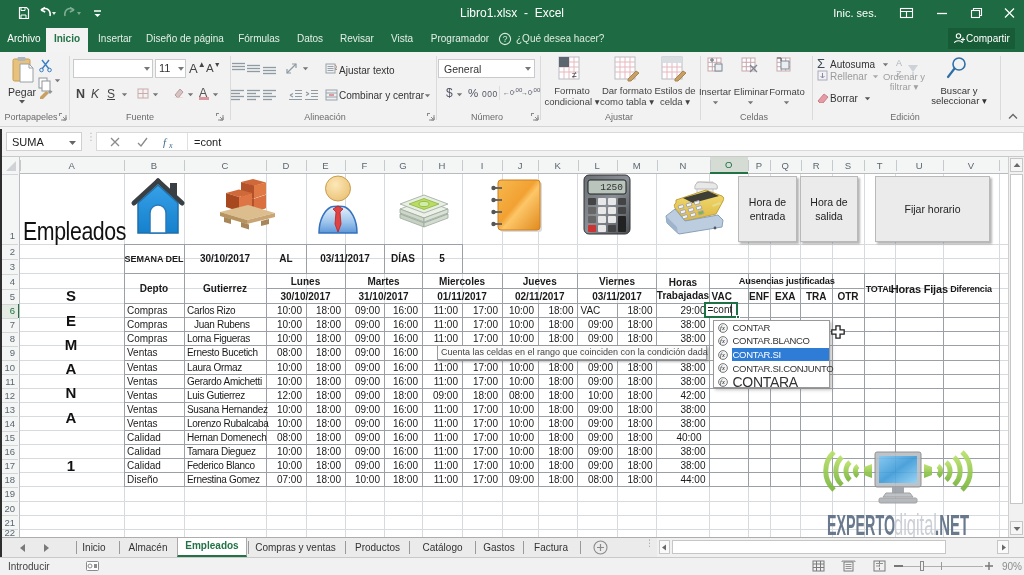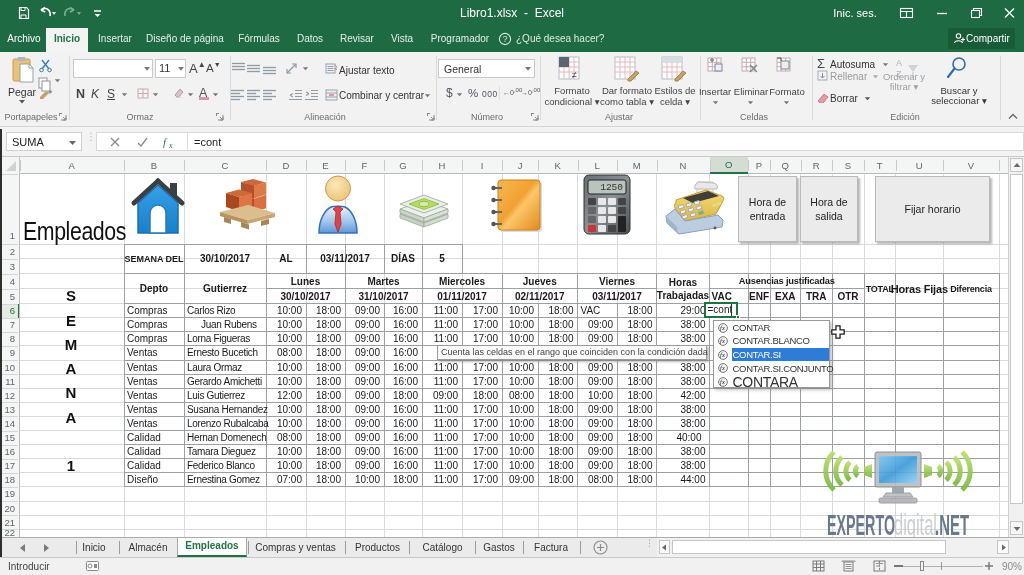--- a/index.html
+++ b/index.html
@@ -71,21 +71,21 @@
 <div class="abs" style="left:966px;top:33px;color:#fff;font-size:10px;">Compartir</div>
 <div class="abs" style="left:0;top:52px;width:1024px;height:75px;background:#f1f2f1;border-bottom:1px solid #d5d5d5;"></div>
 <div class="abs" style="left:69px;top:56px;width:1px;height:64px;background:#dadada;"></div>
 <div class="abs" style="left:230px;top:56px;width:1px;height:64px;background:#dadada;"></div>
 <div class="abs" style="left:436px;top:56px;width:1px;height:64px;background:#dadada;"></div>
 <div class="abs" style="left:540px;top:56px;width:1px;height:64px;background:#dadada;"></div>
 <div class="abs" style="left:700px;top:56px;width:1px;height:64px;background:#dadada;"></div>
 <div class="abs" style="left:812px;top:56px;width:1px;height:64px;background:#dadada;"></div>
 <div class="abs" style="left:1000px;top:56px;width:1px;height:64px;background:#dadada;"></div>
 <div class="abs ct" style="left:-29px;top:111.5px;width:120px;height:11px;color:#6b6b6b;font-size:9px;">Portapapeles</div>
-<div class="abs ct" style="left:80px;top:111.5px;width:120px;height:11px;color:#6b6b6b;font-size:9px;">Ormaz</div>
+<div class="abs ct" style="left:80px;top:111.5px;width:120px;height:11px;color:#6b6b6b;font-size:9px;">Fuente</div>
 <div class="abs ct" style="left:265px;top:111.5px;width:120px;height:11px;color:#6b6b6b;font-size:9px;">Alineación</div>
 <div class="abs ct" style="left:427px;top:111.5px;width:120px;height:11px;color:#6b6b6b;font-size:9px;">Número</div>
 <div class="abs ct" style="left:559px;top:111.5px;width:120px;height:11px;color:#6b6b6b;font-size:9px;">Ajustar</div>
 <div class="abs ct" style="left:694px;top:111.5px;width:120px;height:11px;color:#6b6b6b;font-size:9px;">Celdas</div>
 <div class="abs ct" style="left:845px;top:111.5px;width:120px;height:11px;color:#6b6b6b;font-size:9px;">Edición</div>
 <svg class="abs" style="left:59px;top:113px" width="8" height="8" viewBox="0 0 8 8">
     <g stroke="#8a8a8a" fill="none">
       <path d="M1 .5h-1M.5 0v1M7 2v5h-5" stroke-width="1"></path>
       <path d="M4 4l3 3M7 4.2v2.8h-2.8" stroke-width="1"></path>
       <path d="M.5 .5h2.5M.5 .5v2.5" stroke-width="1"></path>
@@ -645,21 +645,21 @@
 <div class="abs rt" style="left:345px;top:303.6px;width:39px;height:14.100000000000023px;font-size:10px;color:#1a1a1a;padding-right:4px;">09:00</div>
 <div class="abs rt" style="left:384px;top:303.6px;width:38px;height:14.100000000000023px;font-size:10px;color:#1a1a1a;padding-right:4px;">16:00</div>
 <div class="abs rt" style="left:422px;top:303.6px;width:40px;height:14.100000000000023px;font-size:10px;color:#1a1a1a;padding-right:4px;">11:00</div>
 <div class="abs rt" style="left:462px;top:303.6px;width:40px;height:14.100000000000023px;font-size:10px;color:#1a1a1a;padding-right:4px;">17:00</div>
 <div class="abs rt" style="left:502px;top:303.6px;width:36px;height:14.100000000000023px;font-size:10px;color:#1a1a1a;padding-right:4px;">10:00</div>
 <div class="abs rt" style="left:538px;top:303.6px;width:39.5px;height:14.100000000000023px;font-size:10px;color:#1a1a1a;padding-right:4px;">18:00</div>
 <div class="abs lt" style="left:577.5px;top:303.6px;width:39.5px;height:14.100000000000023px;font-size:10px;color:#1a1a1a;padding-left:3px;">VAC</div>
 <div class="abs rt" style="left:617px;top:303.6px;width:39.5px;height:14.100000000000023px;font-size:10px;color:#1a1a1a;padding-right:4px;">18:00</div>
 <div class="abs rt" style="left:656.5px;top:303.6px;width:53.0px;height:14.100000000000023px;font-size:10px;color:#1a1a1a;padding-right:4px;">29:00</div>
 <div class="abs lt" style="left:124px;top:317.70000000000005px;width:60px;height:14.099999999999966px;font-size:10px;color:#1a1a1a;padding-left:3px;">Compras</div>
-<div class="abs lt" style="left:184px;top:317.70000000000005px;width:82px;height:14.099999999999966px;font-size:10px;color:#1a1a1a;padding-left:17px;letter-spacing:-0.3px;">Juan Rubens</div>
+<div class="abs lt" style="left:184px;top:317.70000000000005px;width:82px;height:14.099999999999966px;font-size:10px;color:#1a1a1a;padding-left:10px;letter-spacing:-0.3px;">Juan Rubens</div>
 <div class="abs rt" style="left:266px;top:317.70000000000005px;width:40px;height:14.099999999999966px;font-size:10px;color:#1a1a1a;padding-right:4px;">10:00</div>
 <div class="abs rt" style="left:306px;top:317.70000000000005px;width:39px;height:14.099999999999966px;font-size:10px;color:#1a1a1a;padding-right:4px;">18:00</div>
 <div class="abs rt" style="left:345px;top:317.70000000000005px;width:39px;height:14.099999999999966px;font-size:10px;color:#1a1a1a;padding-right:4px;">09:00</div>
 <div class="abs rt" style="left:384px;top:317.70000000000005px;width:38px;height:14.099999999999966px;font-size:10px;color:#1a1a1a;padding-right:4px;">16:00</div>
 <div class="abs rt" style="left:422px;top:317.70000000000005px;width:40px;height:14.099999999999966px;font-size:10px;color:#1a1a1a;padding-right:4px;">11:00</div>
 <div class="abs rt" style="left:462px;top:317.70000000000005px;width:40px;height:14.099999999999966px;font-size:10px;color:#1a1a1a;padding-right:4px;">17:00</div>
 <div class="abs rt" style="left:502px;top:317.70000000000005px;width:36px;height:14.099999999999966px;font-size:10px;color:#1a1a1a;padding-right:4px;">10:00</div>
 <div class="abs rt" style="left:538px;top:317.70000000000005px;width:39.5px;height:14.099999999999966px;font-size:10px;color:#1a1a1a;padding-right:4px;">18:00</div>
 <div class="abs rt" style="left:577.5px;top:317.70000000000005px;width:39.5px;height:14.099999999999966px;font-size:10px;color:#1a1a1a;padding-right:4px;">09:00</div>
 <div class="abs rt" style="left:617px;top:317.70000000000005px;width:39.5px;height:14.099999999999966px;font-size:10px;color:#1a1a1a;padding-right:4px;">18:00</div>

